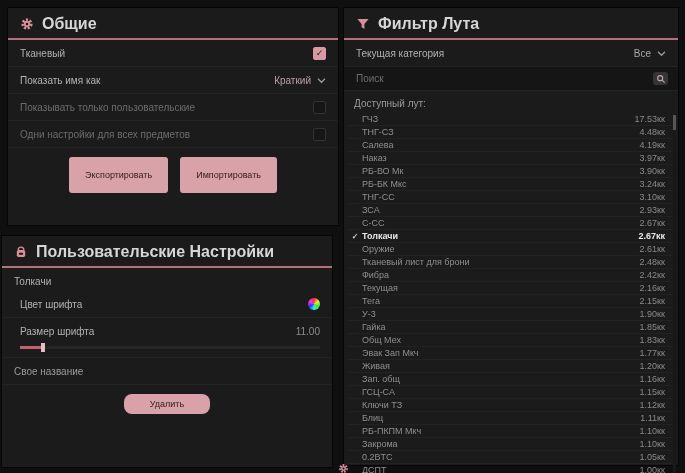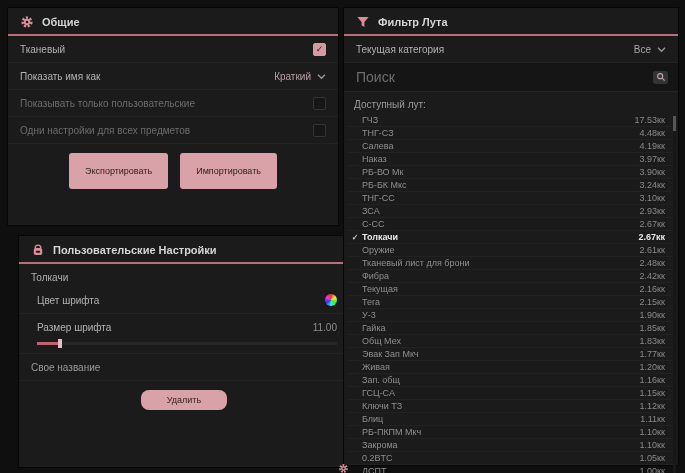--- a/index.html
+++ b/index.html
@@ -1,20 +1,20 @@
 <!DOCTYPE html>
 <html><head>
 <meta charset="utf-8">
 <style>
   html,body{margin:0;padding:0;background:#0a0a0a;}
   #screen{position:relative;width:685px;height:473px;background:#0f0f0f;
     font-family:"Liberation Sans",sans-serif;overflow:hidden;}
   .panel{position:absolute;background:#1b1b1b;box-shadow:0 0 0 1px #060606;}
   .panel-header{display:flex;align-items:center;gap:8px;padding:7px 12px 5px 12px;
-    color:#d6d6d6;font-size:11px;font-weight:bold;}
+    color:#d6d6d6;font-size:16px;font-weight:bold;}
   .panel-header .hicon{width:14px;height:14px;flex:0 0 auto;display:flex;align-items:center;}
   .accent-line{height:2px;background:#b5707b;}
   .row{display:flex;justify-content:space-between;align-items:center;
     padding:5px 12px;min-height:16px;border-bottom:1px solid #232323;
     font-size:10px;color:#b2b2b2;}
   .row.disabled{color:#6c6c6c;}
   .checkbox{width:11px;height:11px;border-radius:2px;background:#161616;
     border:1px solid #333;display:flex;align-items:center;justify-content:center;
     font-size:9px;line-height:1;color:#2b191d;}
   .checkbox.on{background:#d79aa3;border-color:#d79aa3;}
@@ -26,21 +26,21 @@
   .sub{padding-left:18px;}
   .colorwheel{width:12px;height:12px;border-radius:50%;
     background:conic-gradient(#e33,#ee3,#3e3,#3ee,#33e,#e3e,#e33);}
   .slider-wrap{padding:2px 12px 8px 18px;border-bottom:1px solid #232323;}
   .slider-track{position:relative;height:3px;background:#262626;width:100%;}
   .slider-fill{position:absolute;left:0;top:0;height:3px;background:#c2626e;}
   .slider-handle{position:absolute;top:-3px;width:4px;height:9px;background:#e6bdc2;}
   .search-row{display:flex;align-items:center;background:#151515;margin:0;
     padding:5px 10px;border-bottom:1px solid #232323;}
   .search-row input{flex:1;background:transparent;border:none;outline:none;
-    color:#bbb;font-size:14px;font-family:"Liberation Sans",sans-serif;}
+    color:#bbb;font-size:10px;font-family:"Liberation Sans",sans-serif;}
   .search-row input::placeholder{color:#6e6e6e;}
   .search-btn{width:15px;height:13px;border-radius:3px;background:#343434;
     display:flex;align-items:center;justify-content:center;}
   .list-label{padding:7px 12px 4px 10px;font-size:10px;color:#9a9a9a;}
   #loot-list{position:relative;margin:0 5px 0 4px;}
   .loot-row{display:flex;align-items:center;height:12px;border-bottom:1px solid #222;
     font-size:9px;color:#8f8f8f;padding-right:8px;}
   .loot-row .check{width:14px;text-align:center;color:#cfcfcf;font-size:8px;}
   .loot-row .iname{flex:1;white-space:nowrap;overflow:hidden;}
   .loot-row .ival{text-align:right;color:#8a8a8a;}
@@ -93,21 +93,21 @@
       <span>Одни настройки для всех предметов</span>
       <span class="checkbox"></span>
     </div>
 
     <div class="btn-row">
       <button class="pink-btn">Экспортировать</button>
       <button class="pink-btn">Импортировать</button>
     </div>
   </div>
 
-  <div class="panel" style="left:19px;top:236px;width:330px;height:231px;">
+  <div class="panel" style="left:2px;top:236px;width:330px;height:231px;">
     <div class="panel-header">
       <span class="hicon">
         <svg viewBox="0 0 20 20" width="14" height="14">
           <path d="M6 7 a4 4 0 0 1 8 0" fill="none" stroke="#d98f9b" stroke-width="2"></path>
           <rect x="4" y="7" width="12" height="10" rx="2.5" fill="#d98f9b"></rect>
           <rect x="7" y="11" width="6" height="3" rx="1" fill="#1b1b1b"></rect>
         </svg>
       </span>
       <span>Пользовательские Настройки</span>
     </div>

